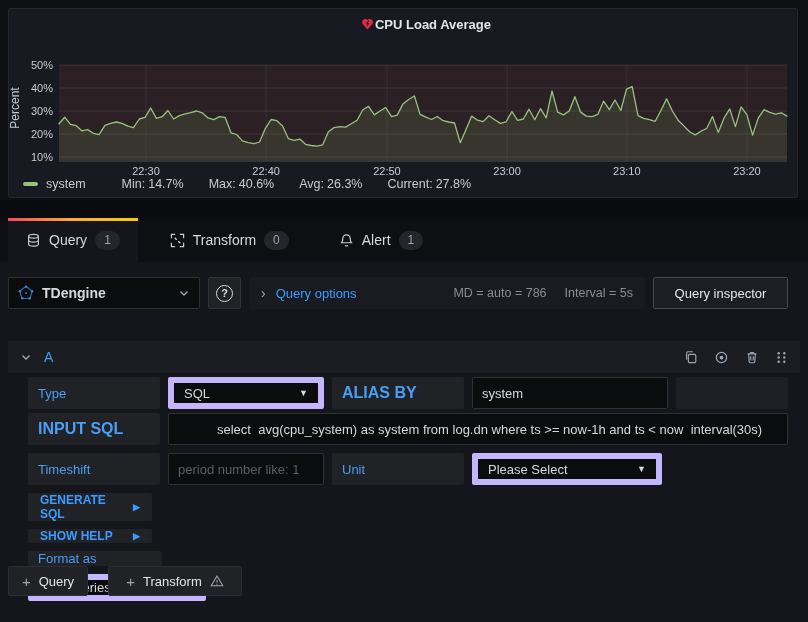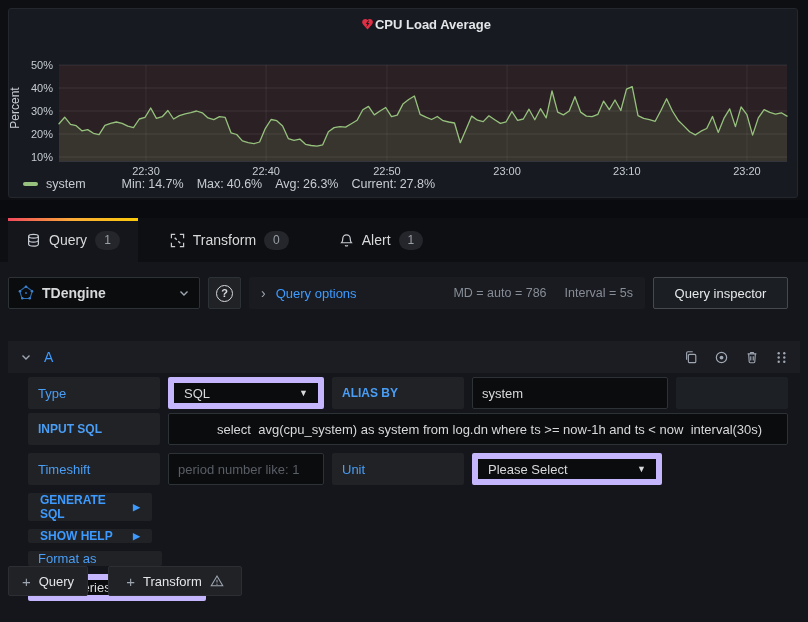--- a/index.html
+++ b/index.html
@@ -23,21 +23,21 @@
   .y-axis-label {
     position:absolute; left:-24px; top:92px; width:60px; text-align:center;
     transform:rotate(-90deg); font-size:12px; color:#c7ccd3;
   }
   #chart-svg { position:absolute; left:14px; top:44px; }
   .legend {
     position:absolute; left:14px; top:168px; display:flex; align-items:center;
     gap:8px; font-size:12.5px; color:#c7ccd3;
   }
   .legend-swatch { width:15px; height:4px; border-radius:2px; }
-  .legend-stats { display:flex; gap:10px;padding-left:28px; }
+  .legend-stats { display:flex; gap:22px;padding-left:28px; }
   .legend-stat span { margin-right:3px; }
   
   .gap-strip { position:absolute; left:0; top:200px; width:808px; height:18px; background:#0a0b0e; }
   
   .tabbar {
     position:absolute; left:0; top:218px; width:808px; height:44px;
     background:#0e0f12; display:flex; align-items:stretch; padding-left:8px;
   }
   .tab {
     position:relative; display:flex; align-items:center; gap:8px;
@@ -92,21 +92,21 @@
   .q-ref { color:#3d9bff; font-size:14px; font-weight:500; }
   .q-actions { margin-left:auto; display:flex; gap:16px; align-items:center; color:#9fa7b3; }
   .q-actions svg { cursor:pointer; }
   .chev { color:#9fa7b3; display:flex; cursor:pointer; }
   .q-row { position:absolute; left:28px; width:760px; height:32px; display:flex; gap:8px; }
   .row-1 { top:115px; } .row-2 { top:151px; } .row-3 { top:191px; } .row-4 { top:231px; height:34px;flex-direction:column; }
   .f-label {
     background:#202226; color:#4a9ef5; font-size:13px; font-weight:500;
     display:flex; align-items:center; padding:0 10px; border-radius:2px; flex:0 0 auto;
   }
-  .f-label.upper { font-size:12px; font-weight:700; }
+  .f-label.upper { font-size:16px; font-weight:700; }
   .f-input {
     background:#0b0c0e; border:1px solid #2c3235; border-radius:2px; color:#d8d9da;
     font-size:13px; font-family:"Liberation Sans",sans-serif; padding:0 9px; height:100%;
   }
   .f-input::placeholder { color:#5a5e66; }
   .f-select {
     background:#0b0c0e; border:6px solid #c4b5fd; border-radius:2px; color:#d8d9da;
     font-size:13px; display:flex; align-items:center; padding:0 10px; cursor:pointer;
   }
   .f-select .caret { margin-left:auto; font-size:9px; color:#d8d9da; }

